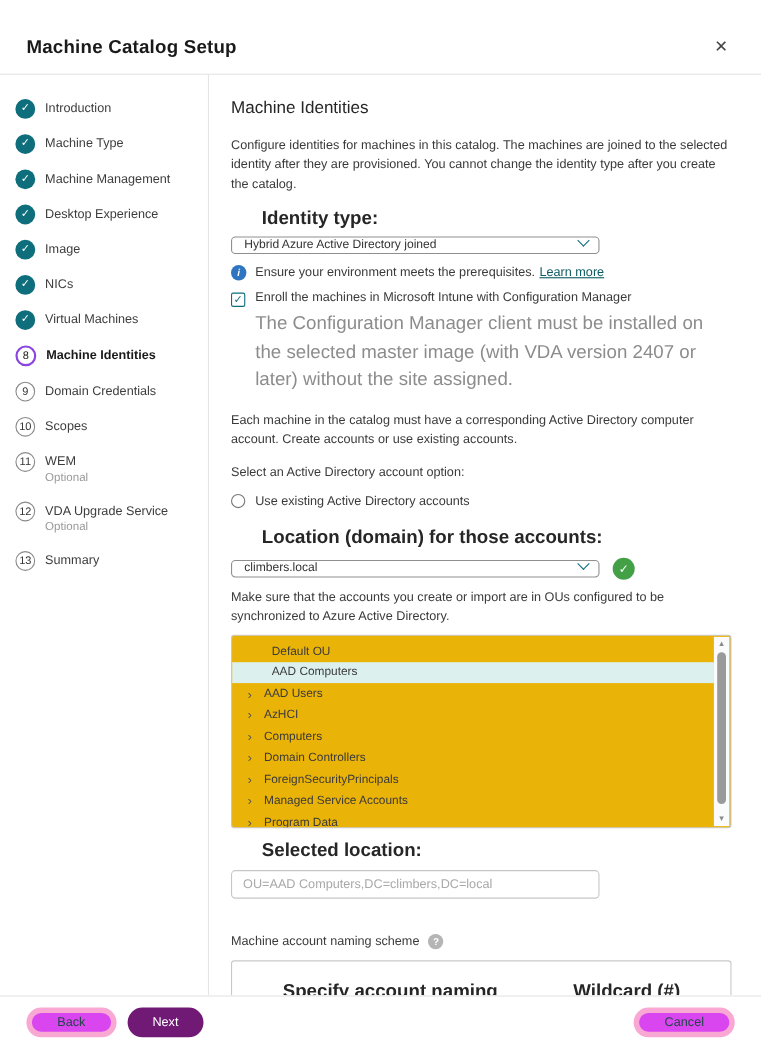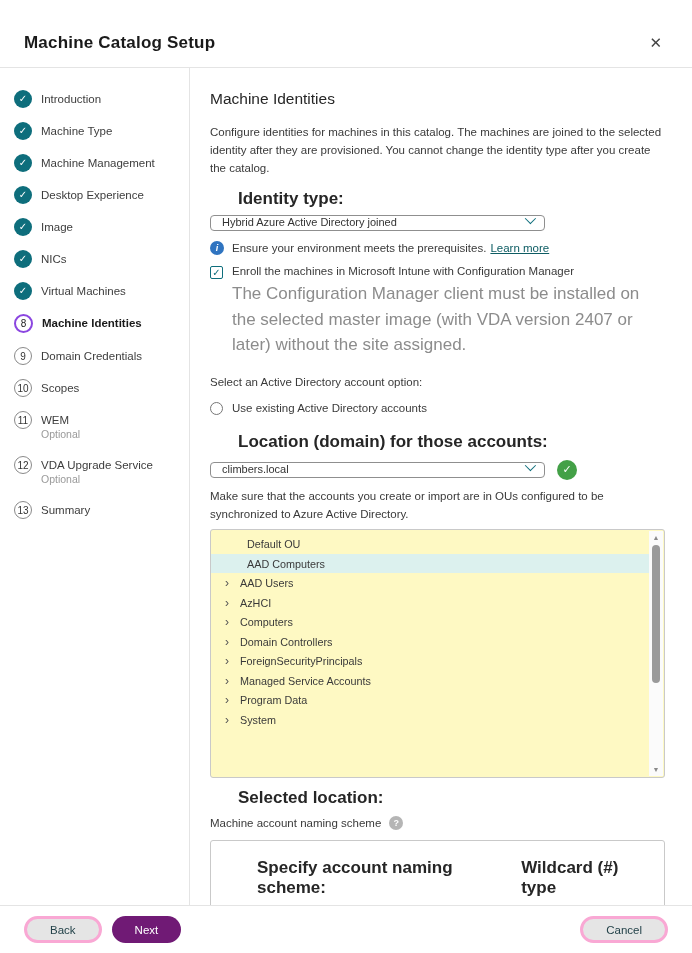--- a/index.html
+++ b/index.html
@@ -45,21 +45,21 @@
 
   .radio-row { display:flex; align-items:center; font-size:11.5px; color:#3a3a3a; margin-bottom:9px; cursor:pointer; }
   .radio { width:13px; height:13px; flex:0 0 13px; border-radius:50%; border:1px solid #767676; margin-right:9px; position:relative; background:#fff; }
   .radio.sel { border:1.5px solid #0e6e7c; }
   .radio.sel::after { content:""; position:absolute; left:2px; top:2px; width:7px; height:7px; border-radius:50%; background:#0e6e7c; }
 
   .loc-row { display:flex; align-items:center; margin-bottom:8px; }
   .ok-circle { width:20px; height:20px; border-radius:50%; background:#43a047; color:#fff; font-size:11px; display:flex; align-items:center; justify-content:center; margin-left:12px; }
 
   
-  .tree { width:455px; height:249px; border:1px solid #c9c9c9; border-radius:3px; position:relative; overflow:hidden; margin:2px 0 10px 0; padding-top:4px; background:#fef9c3; }
+  .tree { width:455px; height:176px; border:1px solid #c9c9c9; border-radius:3px; position:relative; overflow:hidden; margin:2px 0 10px 0; padding-top:4px; background:#eab308; }
   .tree-inner { margin-right:15px; }
   .trow { height:19.5px; display:flex; align-items:center; font-size:10.8px; color:#3a3a3a; padding-left:36px; cursor:pointer; }
   .trow.expandable { padding-left:14px; }
   .trow .tchev { color:#555; font-size:12px; margin-right:8px; width:7px; line-height:1; }
   .trow.sel { background:#dcf1ee; }
   .sbar { position:absolute; right:1px; top:1px; bottom:1px; width:14px; background:#fbfbfb; display:flex; flex-direction:column; align-items:center; }
   .sarrow { color:#8a8a8a; font-size:7px; line-height:1; padding:3px 0; }
   .sthumb { width:8px; flex:0 0 138px; background:#9a9a9a; border-radius:4px; margin-top:1px; }
 
   .input { width:335px; height:26px; border:1px solid #c6c6c6; border-radius:4px; padding:0 10px; font-size:11.5px; font-family:"Liberation Sans", sans-serif; color:#333; background:#fff; }
@@ -74,21 +74,21 @@
   .panel-left { width:285px; }
   .panel-right { padding-top:0; }
   .panel .lbl-bold { margin-bottom:9px; }
   .panel .input { width:250px; }
   .wild-radios { display:flex; gap:22px; margin-top:10px; }
   .wild-radios .radio-row { margin-bottom:0; }
 
   
   .ftr { height:48px; flex:0 0 48px; border-top:1px solid #e4e4e4; display:flex; align-items:center; padding:0 24px; background:#fff; }
   .btn { height:27px; border-radius:14px; padding:0 23px; font-size:11.5px; font-family:"Liberation Sans", sans-serif; display:flex; align-items:center; justify-content:center; cursor:pointer; }
-  .btn.outline { background:#e5e5e5; border:3px solid #f9a8d4; color:#24434a; }
+  .btn.outline { background:#d946ef; border:5px solid #f9a8d4; color:#24434a; }
   .btn.disabled { background:#701a75; border:none; color:#fff; margin-left:10px; cursor:default; }
   .spacer { flex:1; }
 </style>
 </head>
 <body>
 
 <div class="dialog">
 
   <div class="hdr">
     <div class="hdr-title">Machine Catalog Setup</div>
@@ -181,20 +181,21 @@
         <span>Ensure your environment meets the prerequisites.</span>
         <span class="lnk">Learn more</span>
       </div>
 
       <div class="cb-row">
         <span class="cbox">✓</span>
         <span>Enroll the machines in Microsoft Intune with Configuration Manager</span>
       </div>
       <div class="cb-note">The Configuration Manager client must be installed on the selected master image (with VDA version 2407 or later) without the site assigned.</div>
 
+      <p class="para">Each machine in the catalog must have a corresponding Active Directory computer account. Create accounts or use existing accounts.</p>
       <div class="para" style="margin-bottom:10px;">Select an Active Directory account option:</div>
 
       <div class="radio-row" style="margin-bottom:17px;">
         <span class="radio"></span>
         <span>Use existing Active Directory accounts</span>
       </div>
 
       <div class="lbl-bold" style="margin-bottom:8px;">Location (domain) for those accounts:</div>
       <div class="loc-row">
         <div class="selectbox" style="margin-bottom:0;">
@@ -248,20 +249,21 @@
         </div>
         <div class="sbar">
           <span class="sarrow">▲</span>
           <span class="sthumb"></span>
           <span class="spacer"></span>
           <span class="sarrow">▼</span>
         </div>
       </div>
 
       <div class="lbl-bold" style="margin-bottom:8px;">Selected location:</div>
+      <input class="input sel-loc" disabled="" placeholder="OU=AAD Computers,DC=climbers,DC=local" style="">
 
       <div class="nam-row">
         <span>Machine account naming scheme</span>
         <span class="q-ico">?</span>
       </div>
 
       <div class="panel">
         <div class="panel-top">
           <div class="panel-left">
             <div class="lbl-bold">Specify account naming scheme:</div>

